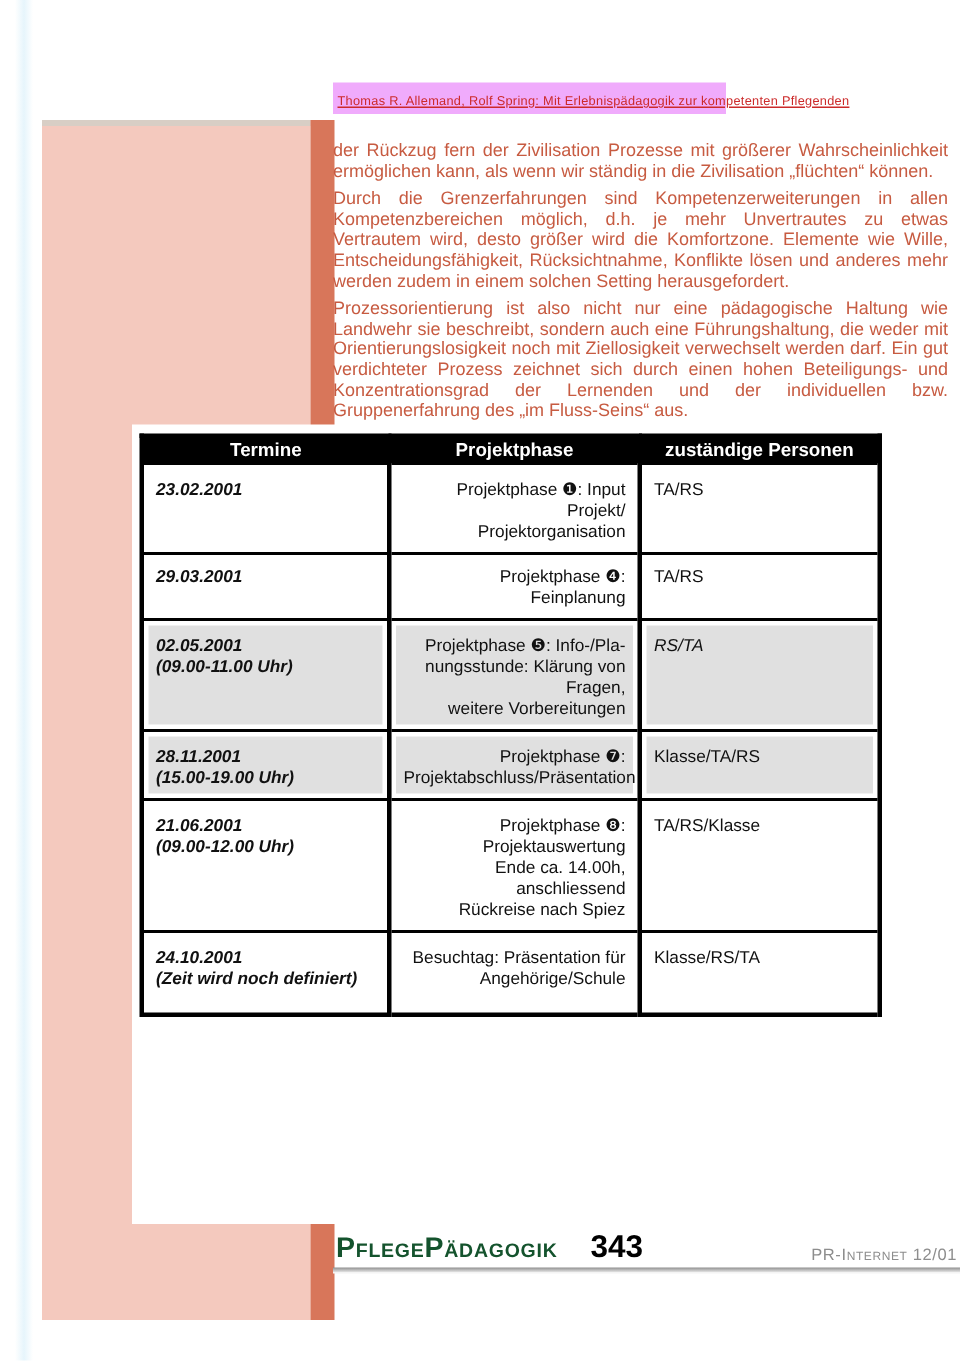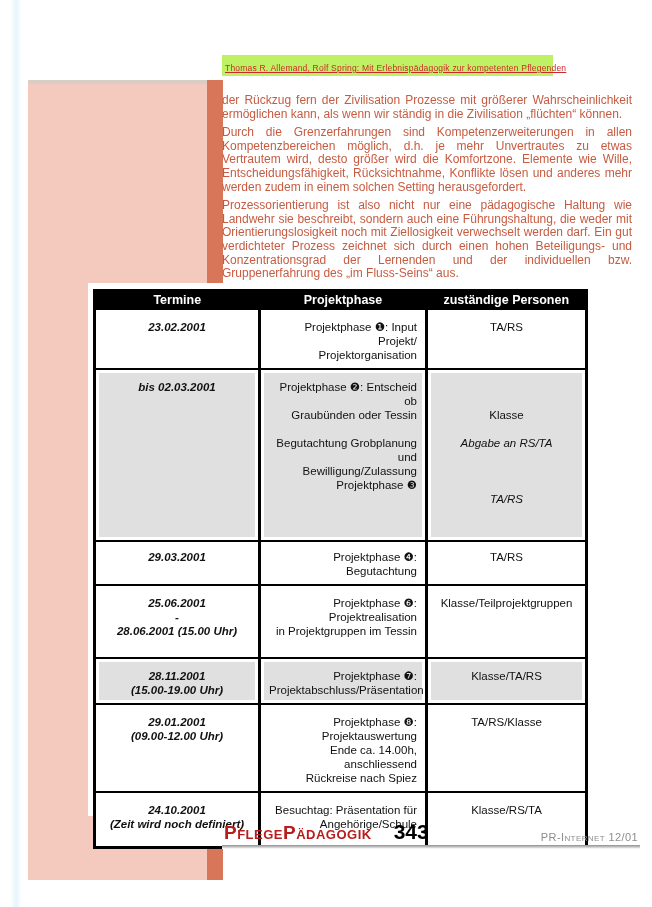--- a/index.html
+++ b/index.html
@@ -23,22 +23,22 @@
     background: #f4c9be;
     border-top: 4px solid #d8cec5;
   }
   .dark-strip {
     position: absolute; left: 207px; top: 80px; width: 16px; height: 800px;
     background: #d8765a;
   }
 
   
   .title-band {
-    position: absolute; left: 222px; top: 55px; width: 331px;
-    background: #bef264;
+    position: absolute; left: 222px; top: 55px; width: 262px;
+    background: #f0abfc;
     padding: 2px 3px 1px 3px;
   }
   .title-band span {
     color: #cc2a2a;
     font-size: 8.5px;
     letter-spacing: 0.2px;
     text-decoration: underline;
     white-space: nowrap;
   }
 
@@ -88,41 +88,41 @@
     background: #ffffff;
     box-shadow: inset 0 0 0 3px #ffffff;
     vertical-align: top;
     font-size: 11.5px;
     line-height: 14px;
     color: #111;
     padding: 10px 8px 6px 8px;
     white-space: pre-line;
   }
   table.schedule tr.shaded td { background: #e0e0e0; }
-  td.termin { text-align: center; font-weight: bold; font-style: italic; }
-  td.person { text-align: center; }
+  td.termin { text-align: left; font-weight: bold; font-style: italic; }
+  td.person { text-align: left; }
   td.phase  { text-align: right; }
   .italic { font-style: italic; }
   .plines div { line-height: 14px; }
   .plines .gap { height: 14px; }
 
   tr.h52 { height: 52px; } tr.h95 { height: 95px; } tr.h32 { height: 32px; padding-left: 15px; }
   tr.h58 { height: 58px; } tr.h73 { height: 73px; } tr.h44 { height: 44px; }
   tr.h83 { height: 83px; } tr.h55 { height: 55px; }
 
   
   .footer-left {
     position: absolute; left: 224px; top: 820px; white-space: nowrap;
   }
   .journal-name {
     font-variant: small-caps;
     font-weight: bold;
     font-size: 19px;
     letter-spacing: 0.5px;
-    color: #b91c1c;
+    color: #14532d;
     text-align: center;
   }
   .page-number {
     font-weight: bold;
     font-size: 21px;
     color: #000000;
     margin-left: 22px;
   }
   .footer-right {
     position: absolute; left: 520px; top: 831px; width: 118px;
@@ -168,59 +168,42 @@
       <th>Termine</th>
       <th>Projektphase</th>
       <th>zuständige Personen</th>
     </tr>
     <tr class="h52">
       <td class="termin">23.02.2001</td>
       <td class="phase">Projektphase ❶: Input Projekt/
 Projektorganisation</td>
       <td class="person">TA/RS</td>
     </tr>
-    <tr class="h95 shaded">
-      <td class="termin">bis 02.03.2001</td>
-      <td class="phase">Projektphase ❷: Entscheid ob
-Graubünden oder Tessin
-
-Begutachtung Grobplanung und
-Bewilligung/Zulassung
-Projektphase ❸</td>
-      <td class="person">
-        <div class="plines">
-          <div>Klasse</div>
-          <div class="italic">Abgabe an RS/TA</div>
-          <div class="gap"></div>
-          <div class="italic">TA/RS</div>
-        </div>
-      </td>
-    </tr>
     <tr class="h32">
       <td class="termin" style="padding-top:8px;">29.03.2001</td>
-      <td class="phase" style="padding-top:8px;">Projektphase ❹: Begutachtung</td>
+      <td class="phase" style="padding-top:8px;">Projektphase ❹: Feinplanung</td>
       <td class="person" style="padding-top:8px;">TA/RS</td>
     </tr>
-    <tr class="h73">
-      <td class="termin">25.06.2001
--
-28.06.2001 (15.00 Uhr)</td>
-      <td class="phase">Projektphase ❻: Projektrealisation
-in Projektgruppen im Tessin</td>
-      <td class="person">Klasse/Teilprojektgruppen</td>
+    <tr class="h58 shaded">
+      <td class="termin">02.05.2001
+(09.00-11.00 Uhr)</td>
+      <td class="phase">Projektphase ❺: Info-/Pla-
+nungsstunde: Klärung von Fragen,
+weitere Vorbereitungen</td>
+      <td class="person italic">RS/TA</td>
     </tr>
     <tr class="h44 shaded">
       <td class="termin">28.11.2001
 (15.00-19.00 Uhr)</td>
       <td class="phase">Projektphase ❼:
 Projektabschluss/Präsentation</td>
       <td class="person">Klasse/TA/RS</td>
     </tr>
     <tr class="h83">
-      <td class="termin">29.01.2001
+      <td class="termin">21.06.2001
 (09.00-12.00 Uhr)</td>
       <td class="phase">Projektphase ❽:
 Projektauswertung
 Ende ca. 14.00h, anschliessend
 Rückreise nach Spiez</td>
       <td class="person">TA/RS/Klasse</td>
     </tr>
     <tr class="h55">
       <td class="termin">24.10.2001
 (Zeit wird noch definiert)</td>

